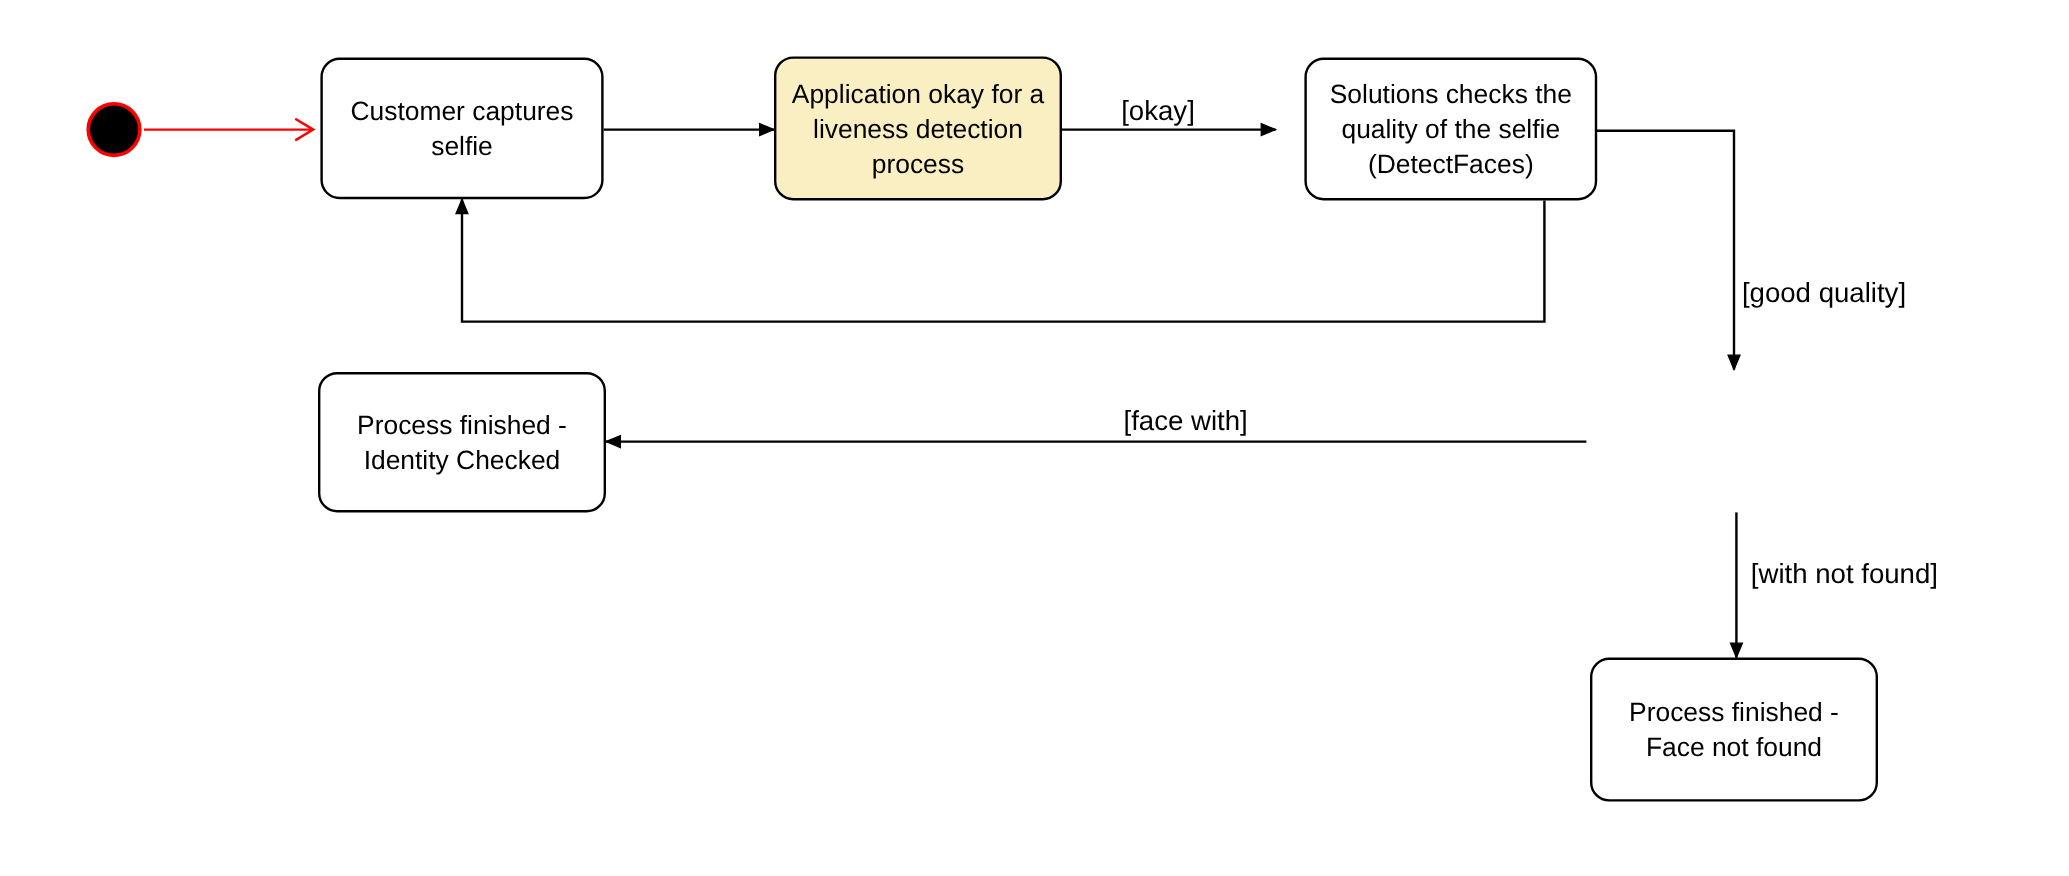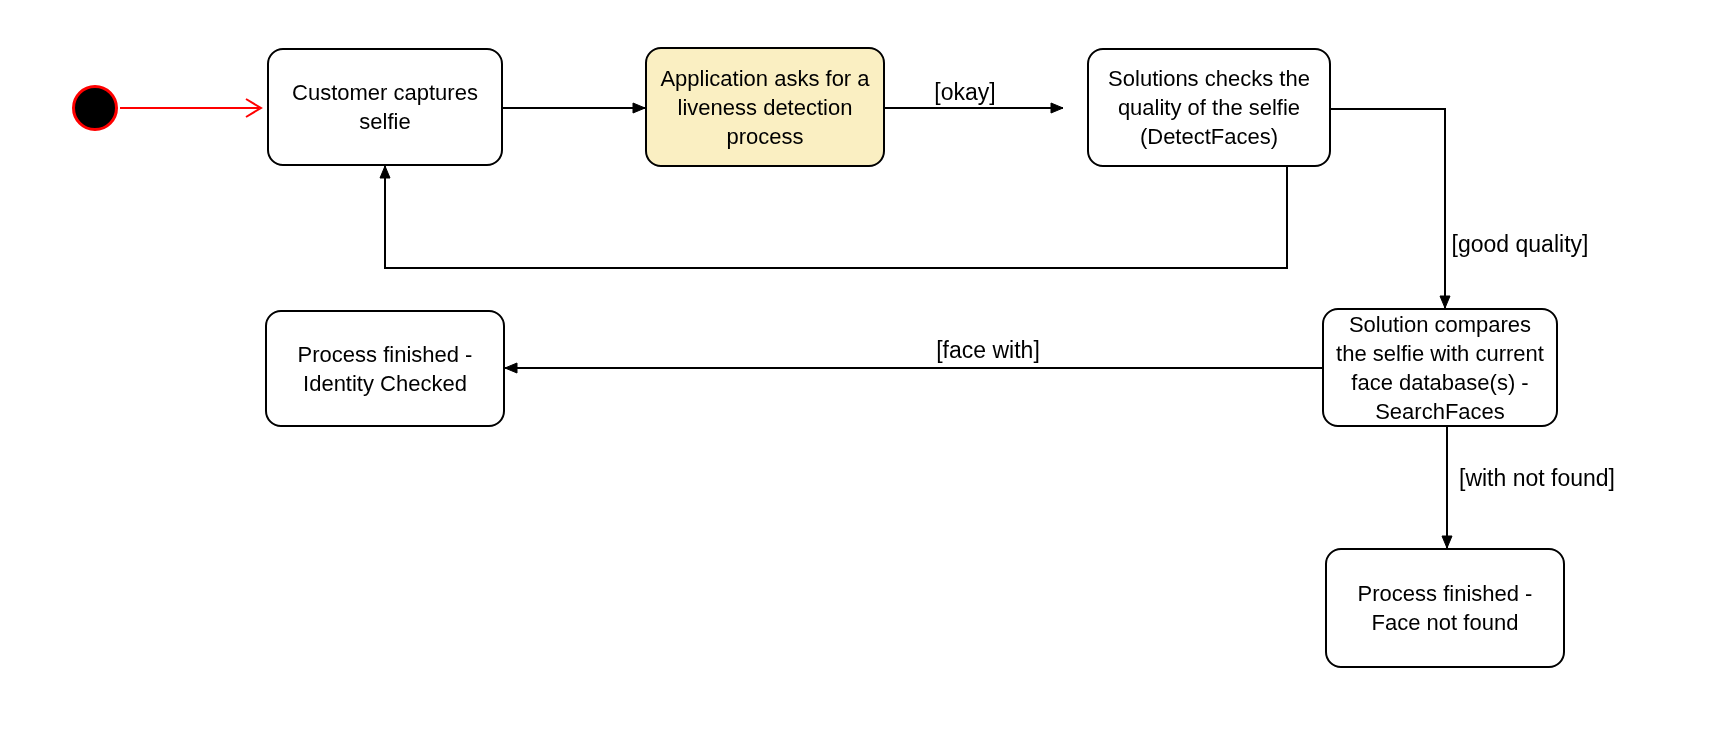--- a/index.html
+++ b/index.html
@@ -105,32 +105,28 @@
     <path class="edge-line" d="M1322 368 L505 368" marker-end="url(#arrow)"></path>
 
     <path class="edge-line" d="M1447 427 L1447 548" marker-end="url(#arrow)"></path>
   </svg>
 
   <div class="start-node"></div>
 
   <div class="node n-capture">Customer captures
 selfie</div>
 
-  <div class="node highlight n-liveness">Application asks for a
+  <div class="node highlight n-liveness">Application okay for a
 liveness detection
 process</div>
 
   <div class="node n-detect">Solutions checks the
 quality of the selfie
 (DetectFaces)</div>
 
-  <div class="node n-search">Solution compares
-the selfie with current
-face database(s) -
-SearchFaces</div>
 
   <div class="node n-identity">Process finished -
 Identity Checked</div>
 
   <div class="node n-notfound">Process finished -
 Face not found</div>
 
   <div class="edge-label l-okay">[okay]</div>
 
   <div class="edge-label l-good-quality">[good quality]</div>

